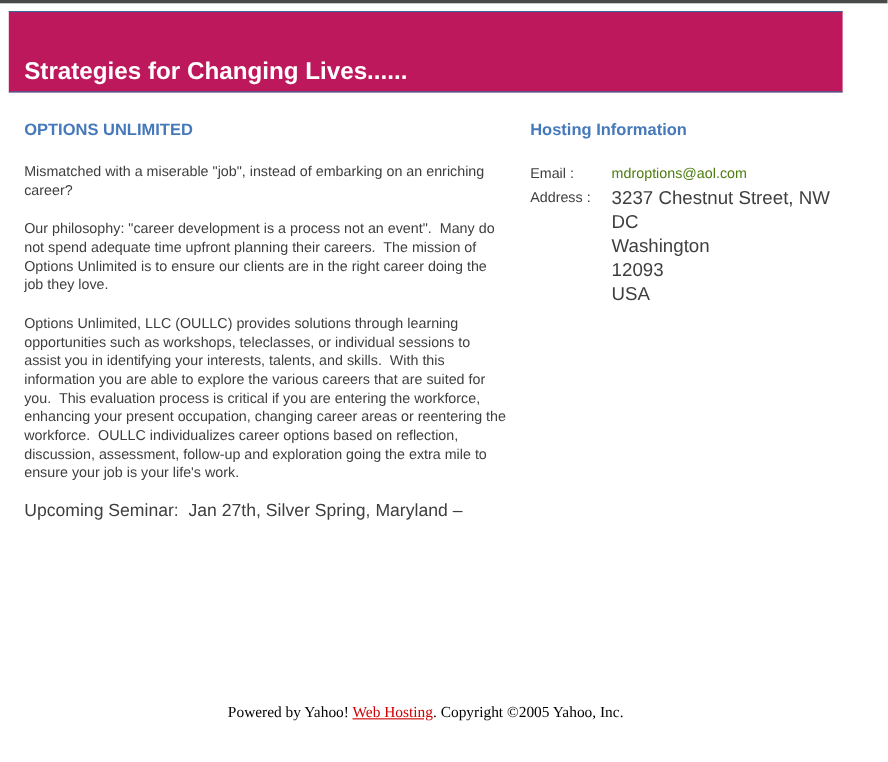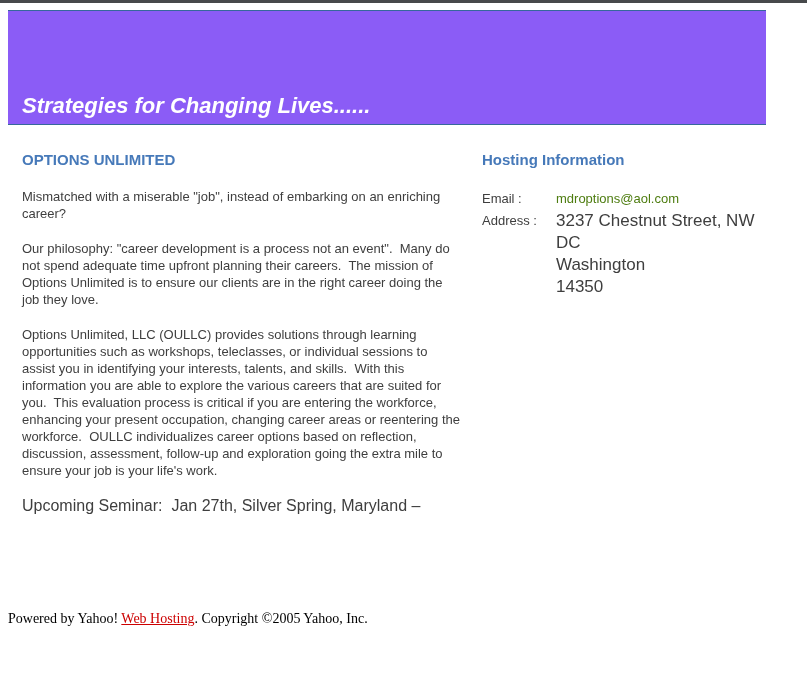--- a/index.html
+++ b/index.html
@@ -12,27 +12,26 @@
     overflow: hidden;
   }
   .top-bar {
     height: 3px;
     background: #47494B;
     width: 807px;
   }
   .banner {
     margin: 7px 41px 0 8px;
     width: 758px;
-    height: 115px;
-    background: #8b5cf6;
+    height: 74px;
+    background: #be185d;
     border-top: 1px solid #36689B;
     border-bottom: 1px solid #36689B;
     box-sizing: border-box;
     position: relative;
-    font-style: italic;
   }
   .banner-title {
     position: absolute;
     left: 14px;
     bottom: 5px;
     font-size: 22px;
     font-weight: bold;
     color: #FFFFFF;
     white-space: pre;
   }
@@ -78,24 +77,24 @@
     color: #4d7c0f;
     cursor: pointer;
   }
   .address-line {
     font-size: 17px;
     line-height: 22px;
     color: #3E3E3E;
   }
   .footer {
     position: absolute;
-    top: 611px;
+    top: 641px;
     left: 8px;
     width: 758px;
-    text-align: left;
+    text-align: center;
     font-family: "Liberation Serif", serif;
     font-size: 14px;
     color: #000000;
   }
   .footer-link {
     color: #CC0000;
     text-decoration: underline;
     cursor: pointer;
   }
 </style>
@@ -127,21 +126,22 @@
         <a class="email-link">mdroptions@aol.com</a>
       </span>
     </div>
 
     <div class="contact-row">
       <span class="contact-label">Address :</span>
       <span class="contact-value">
         <div class="address-line">3237 Chestnut Street, NW</div>
         <div class="address-line">DC</div>
         <div class="address-line">Washington</div>
-        <div class="address-line">14350</div>
+        <div class="address-line">12093</div>
+        <div class="address-line">USA</div>
       </span>
     </div>
   </div>
 
 </div>
 
 <div class="footer">
   <span>Powered by Yahoo! </span><a class="footer-link">Web Hosting</a><span>. Copyright ©2005 Yahoo, Inc.</span>
 </div>
 

